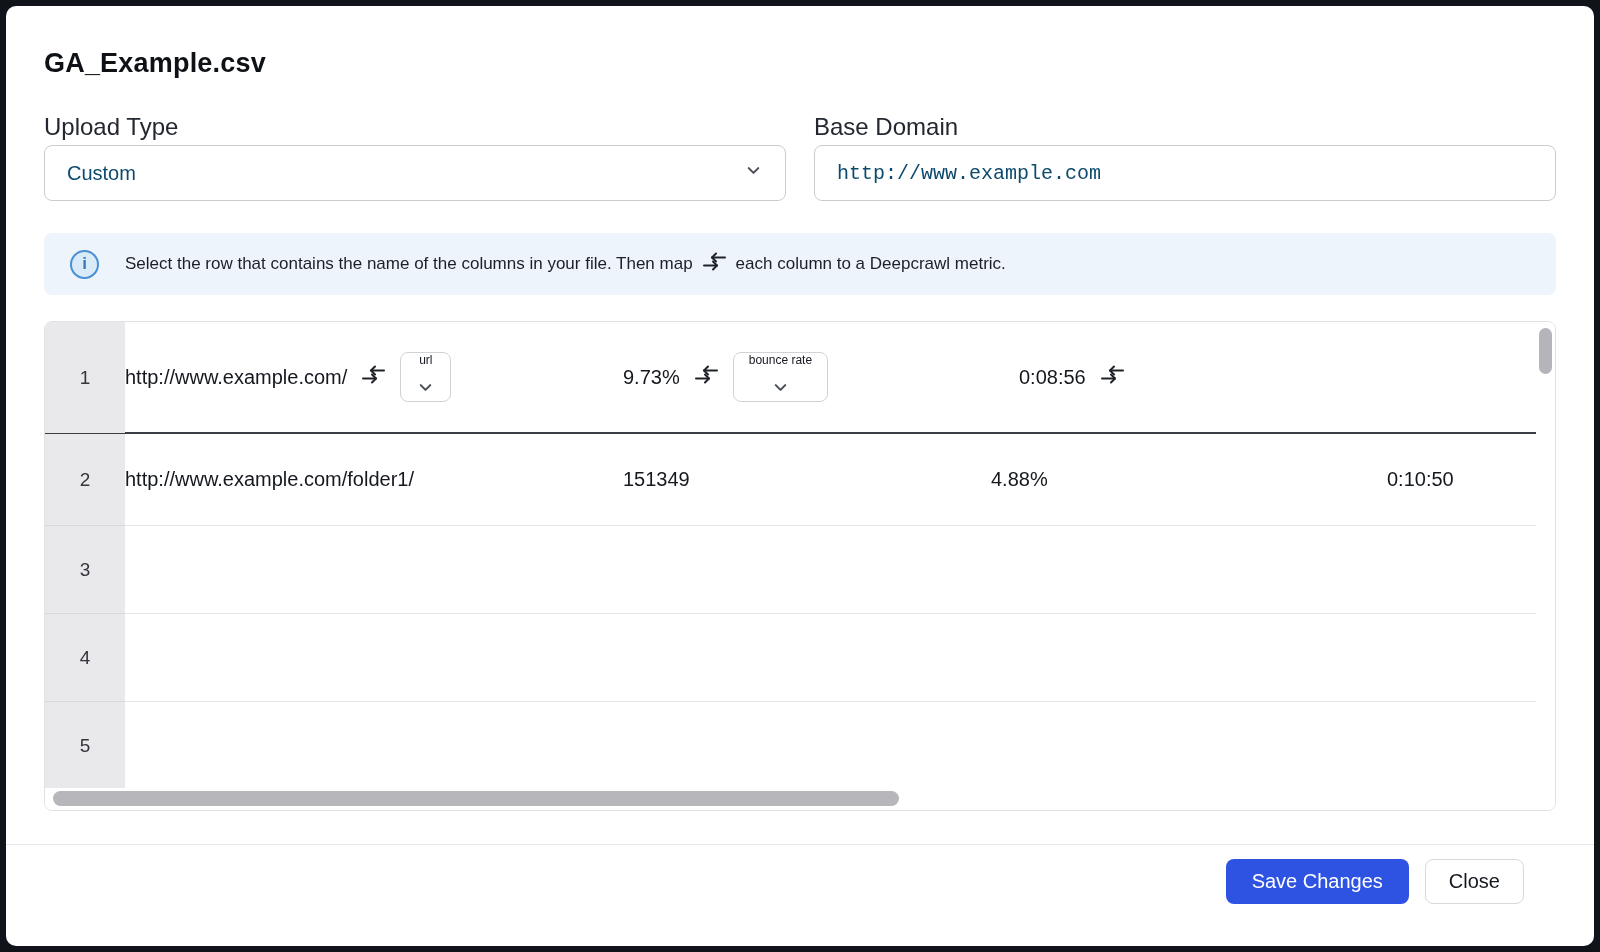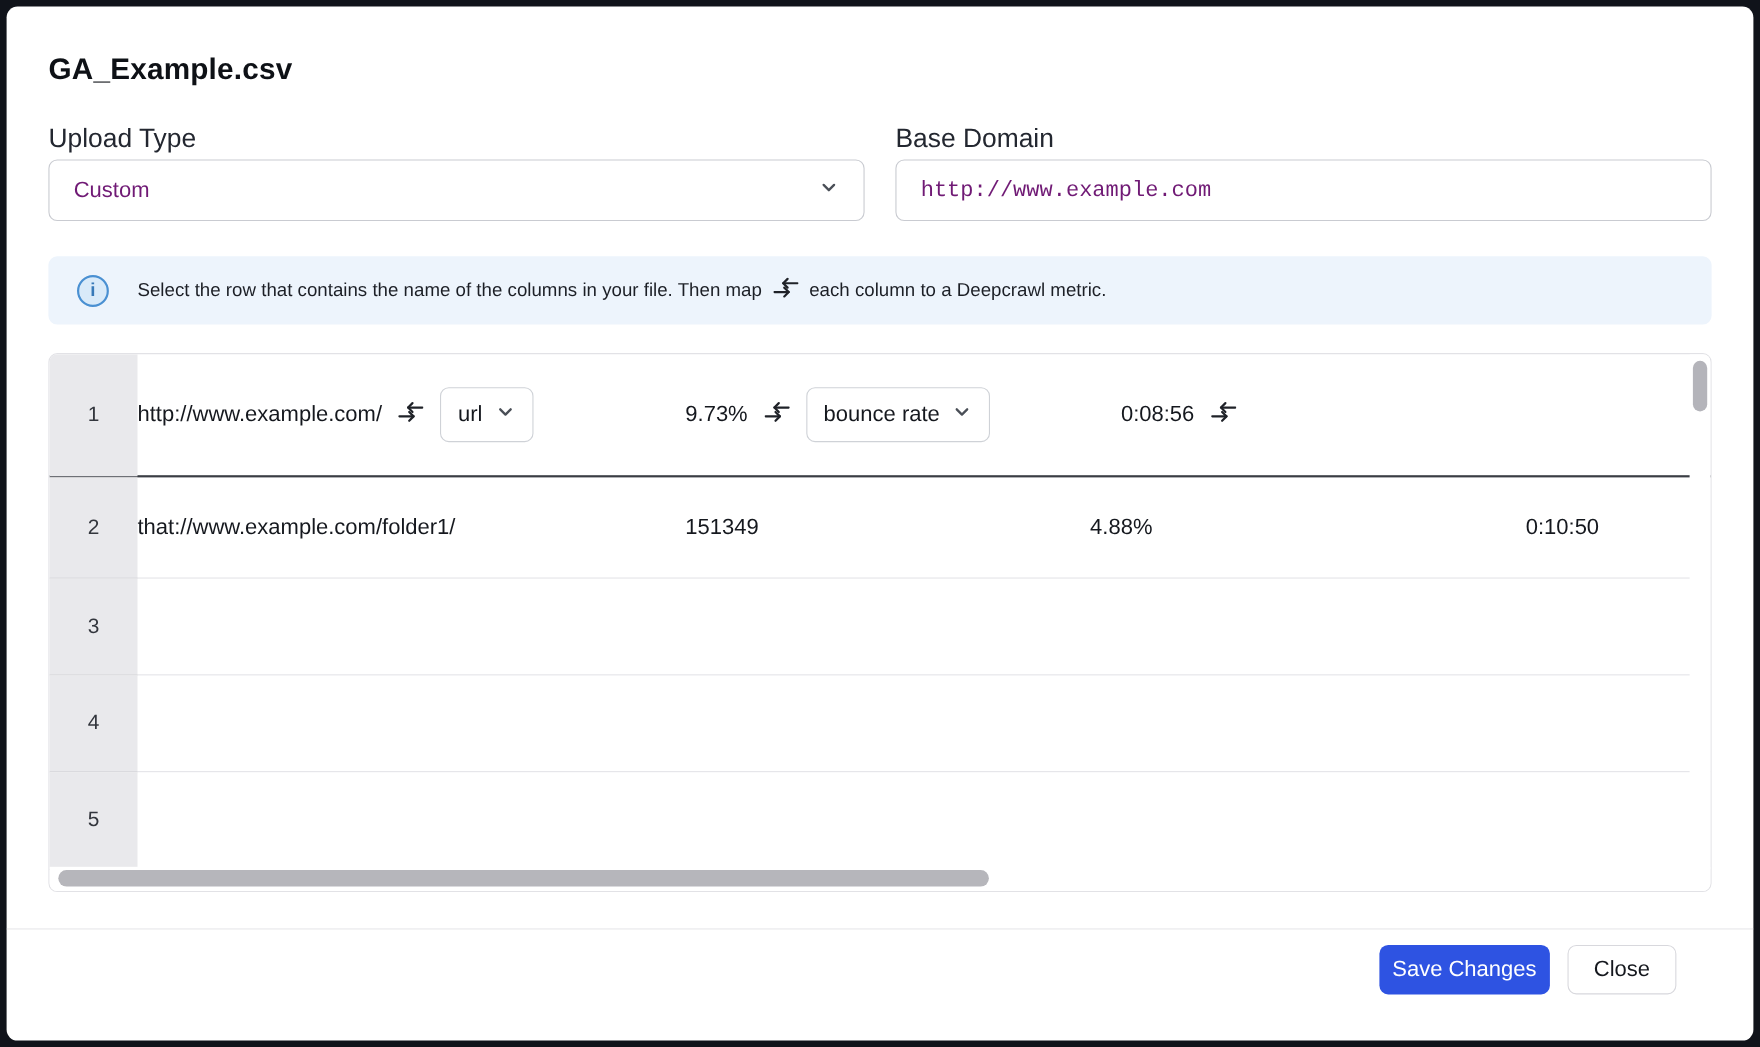--- a/index.html
+++ b/index.html
@@ -42,21 +42,21 @@
     color: #232730;
     margin-bottom: 4px;
   }
   .select, .text-input {
     width: 100%;
     height: 56px;
     border: 1px solid #c9cbd1;
     border-radius: 8px;
     background: #ffffff;
     font-size: 20px;
-    color: #701a75;
+    color: #0c4a6e;
     display: flex;
     align-items: center;
     justify-content: space-between;
     padding: 0 22px;
   }
   .text-input {
     display: block;
     font-family: Liberation Mono, monospace;
     outline: none;
   }
@@ -145,24 +145,25 @@
   .cell.cD { width: 400px; padding-left: 24px; }
   .dropdown {
     border: 1.5px solid #cfd2d7;
     border-radius: 8px;
     background: #ffffff;
     height: 50px;
     display: flex;
     align-items: center;
     gap: 11px;
     padding: 0 15px;
-    font-size: 20px;
+    font-size: 12px;
     color: #15181e;
     cursor: pointer;
     white-space: nowrap;
+    flex-direction: column;
   }
   .swap-icon { display: inline-flex; flex-shrink: 0; }
   
   .vscroll {
     position: absolute;
     top: 0;
     right: 0;
     width: 19px;
     height: 468px;
     background: #ffffff;
@@ -208,21 +209,21 @@
     height: 45px;
     border-radius: 8px;
     font-size: 20px;
     font-family: "Liberation Sans", "DejaVu Sans", sans-serif;
     cursor: pointer;
   }
   .btn-primary {
     background: #2e53e2;
     color: #ffffff;
     border: none;
-    padding: 0 12px;
+    padding: 0 26px;
     font-weight: 500;
   }
   .btn-secondary {
     background: #ffffff;
     color: #15181e;
     border: 1px solid #d8d8dd;
     padding: 0 23px;
   }
 </style>
 </head>
@@ -323,21 +324,21 @@
   </svg>
 </span>
           </div>
         </div>
       </div>
 
       <div class="trow r2">
         <div class="gutter">2</div>
         <div class="cells">
           <div class="cell cA">
-            <span>that://www.example.com/folder1/</span>
+            <span>http://www.example.com/folder1/</span>
           </div>
           <div class="cell cB">
             <span>151349</span>
           </div>
           <div class="cell cC">
             <span>4.88%</span>
           </div>
           <div class="cell cD">
             <span>0:10:50</span>
           </div>

